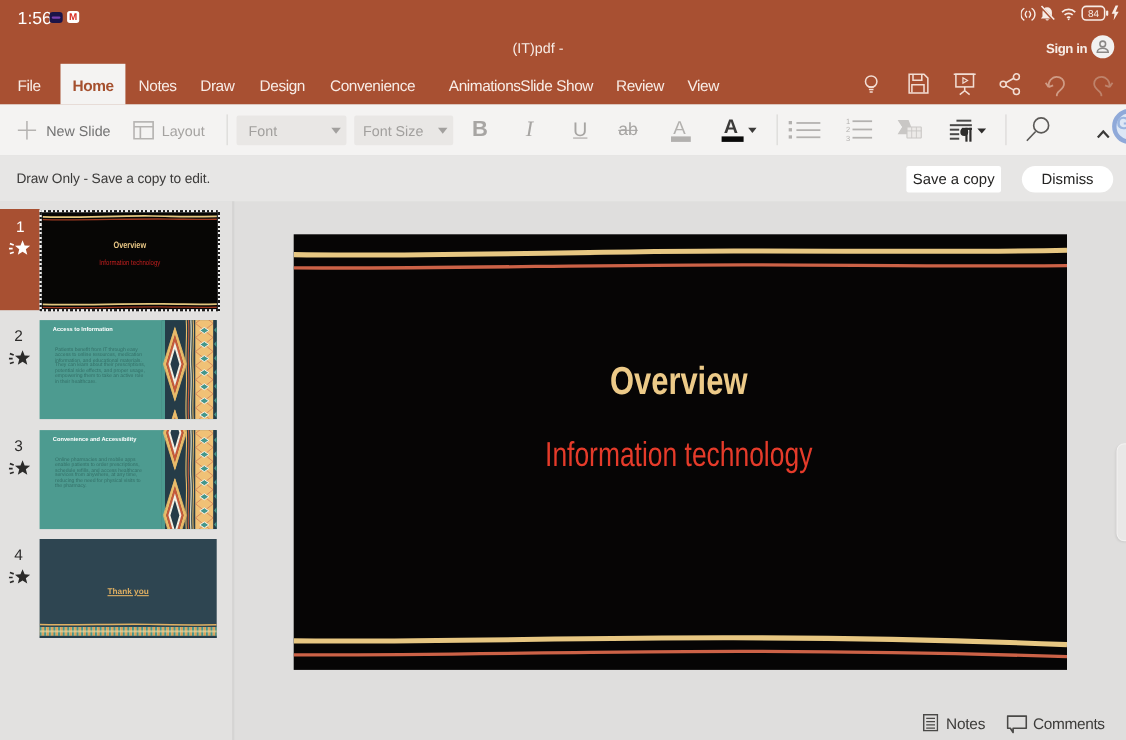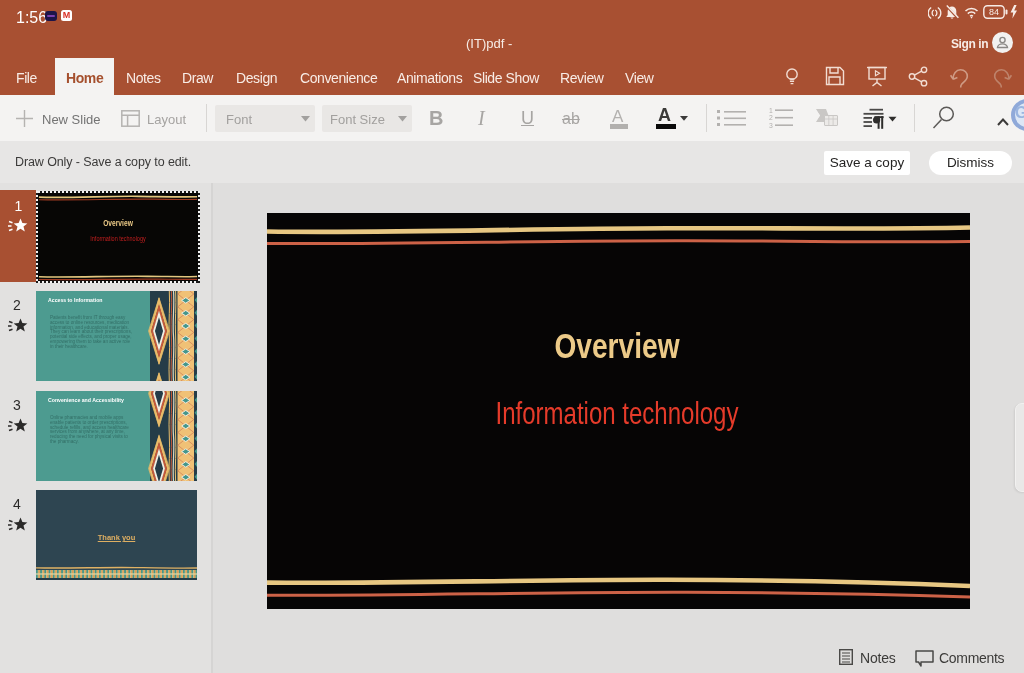--- a/index.html
+++ b/index.html
@@ -53,21 +53,21 @@
 </svg>
 
 <div class="abs" style="left:55px;top:58px;width:59px;height:37px;background:#f4f3f2;"></div>
 <div class="abs" style="left:0;top:70px;width:1024px;height:16px;font-size:14px;letter-spacing:-0.4px;color:#f8ece6;padding-left:32px;">
   <span class="abs" style="left:16px;">File</span>
   <span class="abs" style="left:66px;color:#a5502e;font-weight:bold;">Home</span>
   <span class="abs" style="left:126px;">Notes</span>
   <span class="abs" style="left:182px;">Draw</span>
   <span class="abs" style="left:236px;">Design</span>
   <span class="abs" style="left:300px;">Convenience</span>
-  <span class="abs" style="left:397px;">Animations</span>
+  <span class="abs" style="left:408px;">Animations</span>
   <span class="abs" style="left:473px;">Slide Show</span>
   <span class="abs" style="left:560px;">Review</span>
   <span class="abs" style="left:625px;">View</span>
 </div>
 
 <svg class="abs" style="left:782px;top:66px;" width="240" height="22" viewBox="0 0 240 22">
   <g stroke="#f2ddd3" fill="none" stroke-width="1.4">
 
     <circle cx="10" cy="8.2" r="5.2"></circle>
     <path d="M7.6,13 l4.8,0 M7.9,15.3 l4.2,0 M8.6,17.6 l2.8,0"></path>

